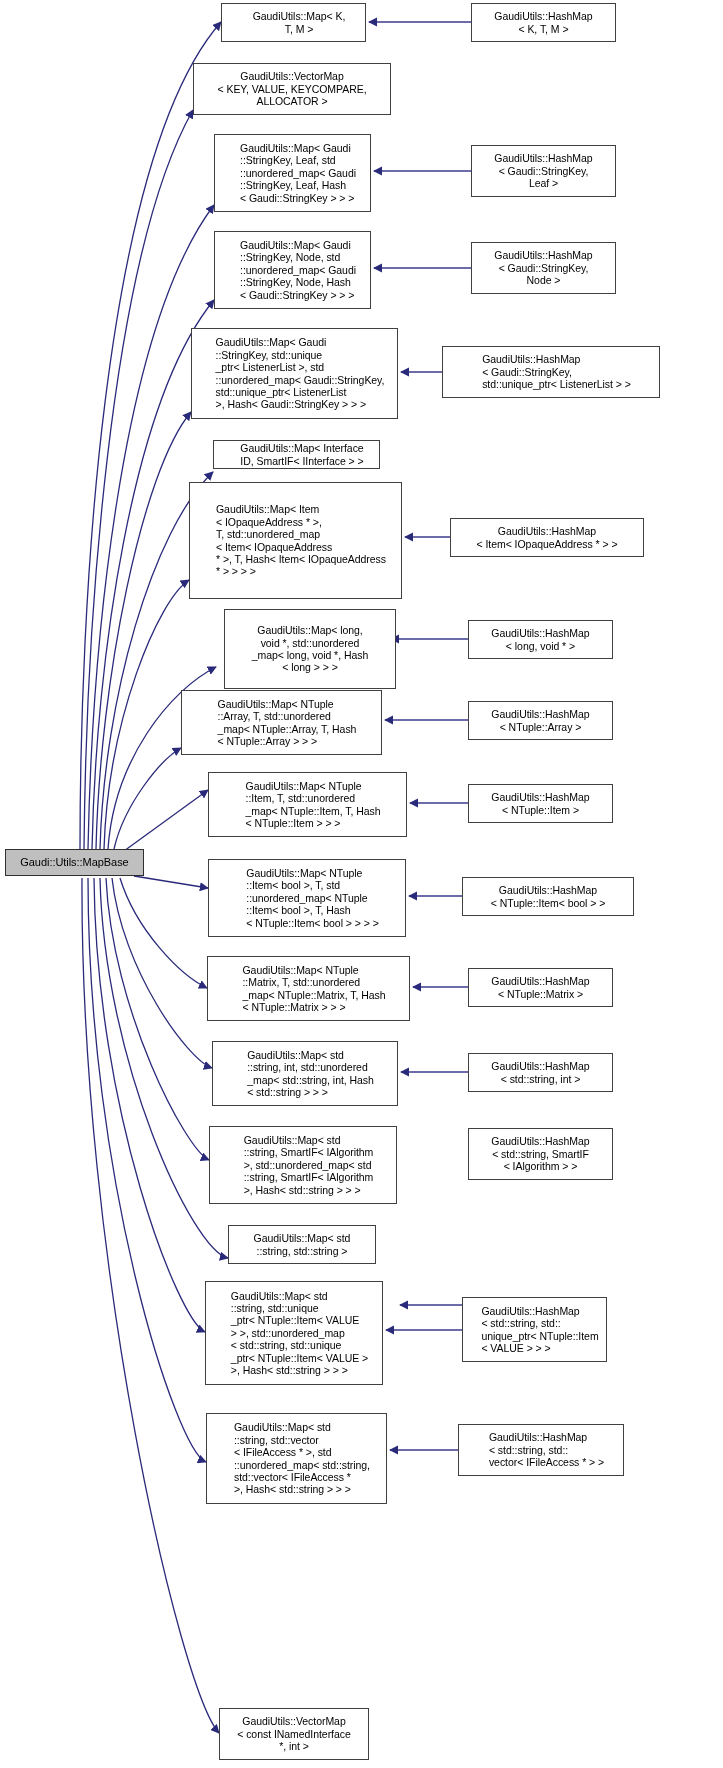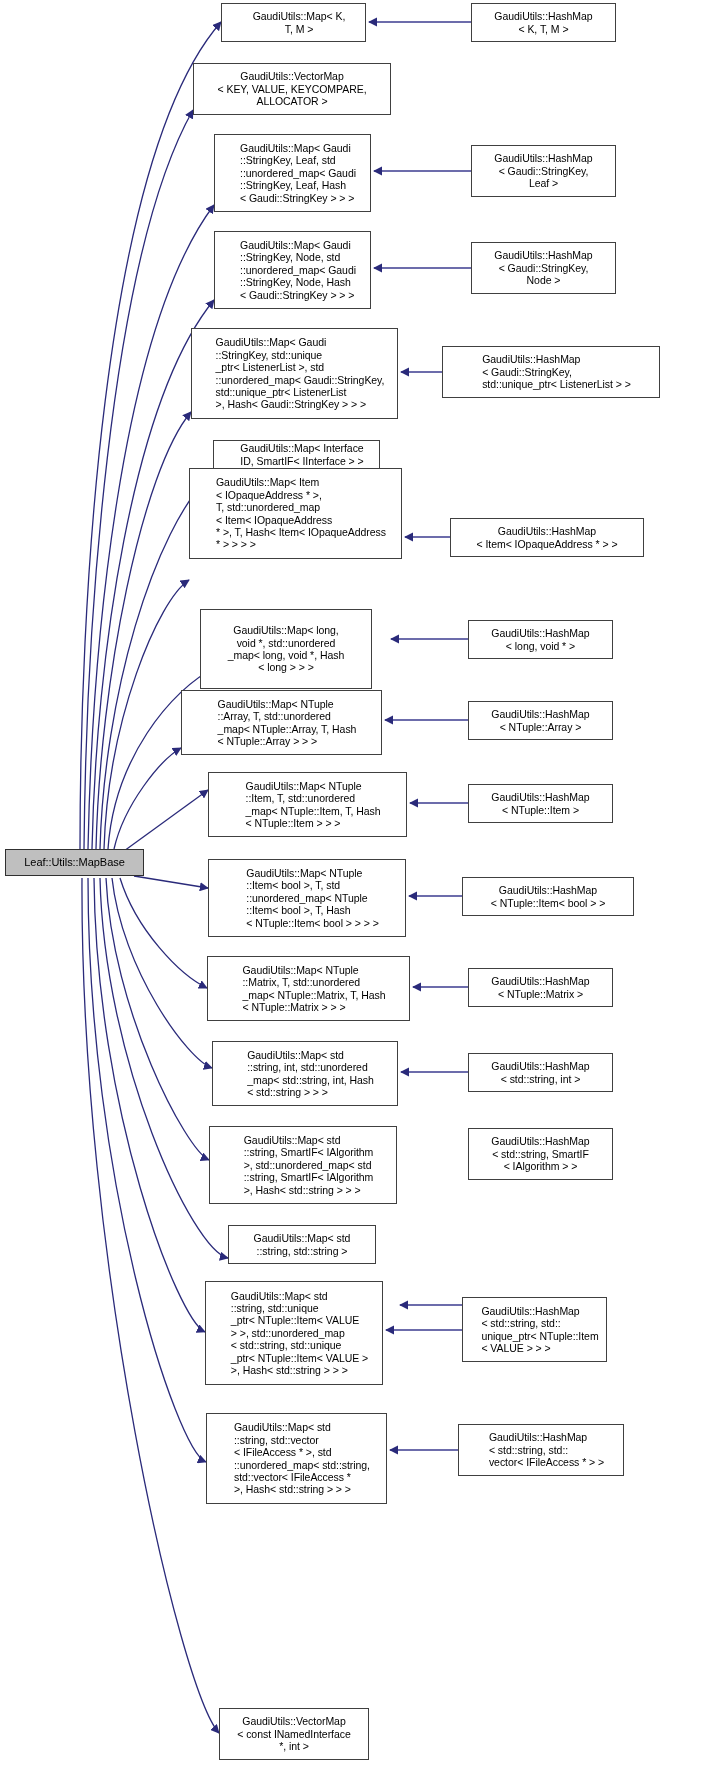--- a/index.html
+++ b/index.html
@@ -99,21 +99,21 @@
       <path d="M 468 803 L 410 803" marker-end="url(#arrow)"></path>
       <path d="M 462 896 L 409 896" marker-end="url(#arrow)"></path>
       <path d="M 468 987 L 413 987" marker-end="url(#arrow)"></path>
       <path d="M 468 1072 L 401 1072" marker-end="url(#arrow)"></path>
       <path d="M 468 1305 L 400 1305" marker-end="url(#arrow)"></path>
       <path d="M 462 1330 L 386 1330" marker-end="url(#arrow)"></path>
       <path d="M 458 1450 L 390 1450" marker-end="url(#arrow)"></path>
     </g>
   </svg>
 
-  <div class="node root" style="left:5px; top:849px; width:139px; height:27px;">Leaf::Utils::MapBase</div>
+  <div class="node root" style="left:5px; top:849px; width:139px; height:27px;">Gaudi::Utils::MapBase</div>
 
   <div class="node align-left" style="left:221px; top:3px; width:145px; height:39px; text-align:center;">GaudiUtils::Map&lt; K,
 T, M &gt;</div>
   <div class="node" style="left:193px; top:63px; width:198px; height:52px;">GaudiUtils::VectorMap
 &lt; KEY, VALUE, KEYCOMPARE,
 ALLOCATOR &gt;</div>
   <div class="node align-left" style="left:214px; top:134px; width:157px; height:78px;">GaudiUtils::Map&lt; Gaudi
 ::StringKey, Leaf, std
 ::unordered_map&lt; Gaudi
 ::StringKey, Leaf, Hash
@@ -124,27 +124,27 @@
 ::StringKey, Node, Hash
 &lt; Gaudi::StringKey &gt; &gt; &gt;</div>
   <div class="node align-left" style="left:191px; top:328px; width:207px; height:91px;">GaudiUtils::Map&lt; Gaudi
 ::StringKey, std::unique
 _ptr&lt; ListenerList &gt;, std
 ::unordered_map&lt; Gaudi::StringKey,
 std::unique_ptr&lt; ListenerList
 &gt;, Hash&lt; Gaudi::StringKey &gt; &gt; &gt;</div>
   <div class="node align-left" style="left:213px; top:440px; width:167px; height:29px;">GaudiUtils::Map&lt; Interface
 ID, SmartIF&lt; IInterface &gt; &gt;</div>
-  <div class="node align-left" style="left:189px; top:468px; width:213px; height:91px;">GaudiUtils::Map&lt; Item
+  <div class="node align-left" style="left:189px; top:482px; width:213px; height:117px;">GaudiUtils::Map&lt; Item
 &lt; IOpaqueAddress * &gt;,
 T, std::unordered_map
 &lt; Item&lt; IOpaqueAddress
 * &gt;, T, Hash&lt; Item&lt; IOpaqueAddress
 * &gt; &gt; &gt; &gt;</div>
-  <div class="node" style="left:200px; top:609px; width:172px; height:80px;">GaudiUtils::Map&lt; long,
+  <div class="node" style="left:224px; top:609px; width:172px; height:80px;">GaudiUtils::Map&lt; long,
 void *, std::unordered
 _map&lt; long, void *, Hash
 &lt; long &gt; &gt; &gt;</div>
   <div class="node align-left" style="left:181px; top:690px; width:201px; height:65px;">GaudiUtils::Map&lt; NTuple
 ::Array, T, std::unordered
 _map&lt; NTuple::Array, T, Hash
 &lt; NTuple::Array &gt; &gt; &gt;</div>
   <div class="node align-left" style="left:208px; top:772px; width:199px; height:65px;">GaudiUtils::Map&lt; NTuple
 ::Item, T, std::unordered
 _map&lt; NTuple::Item, T, Hash

